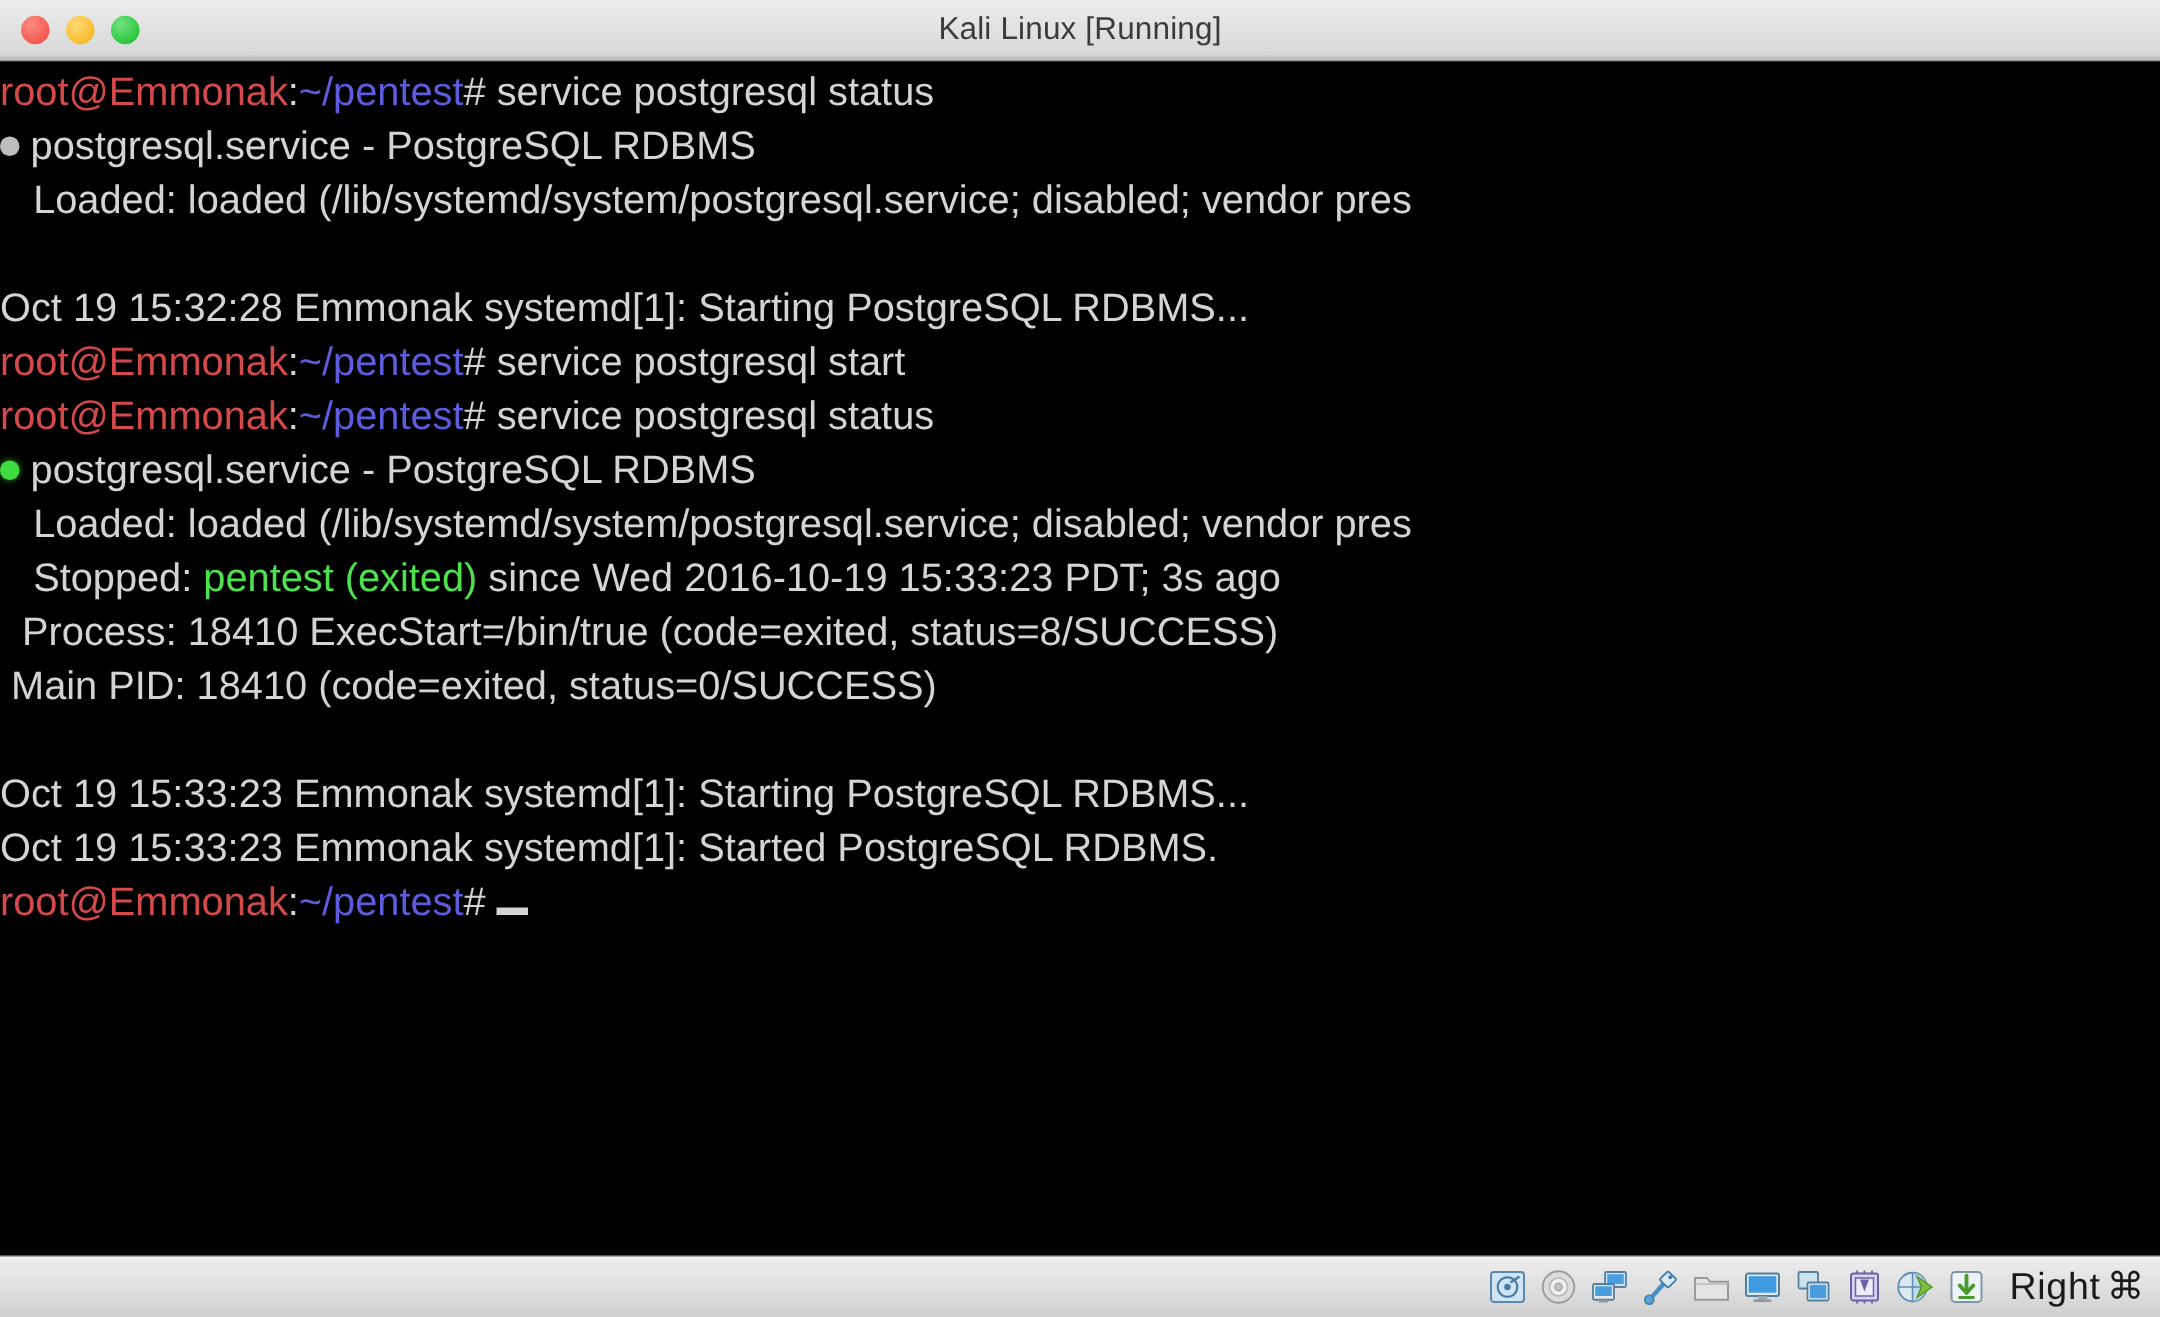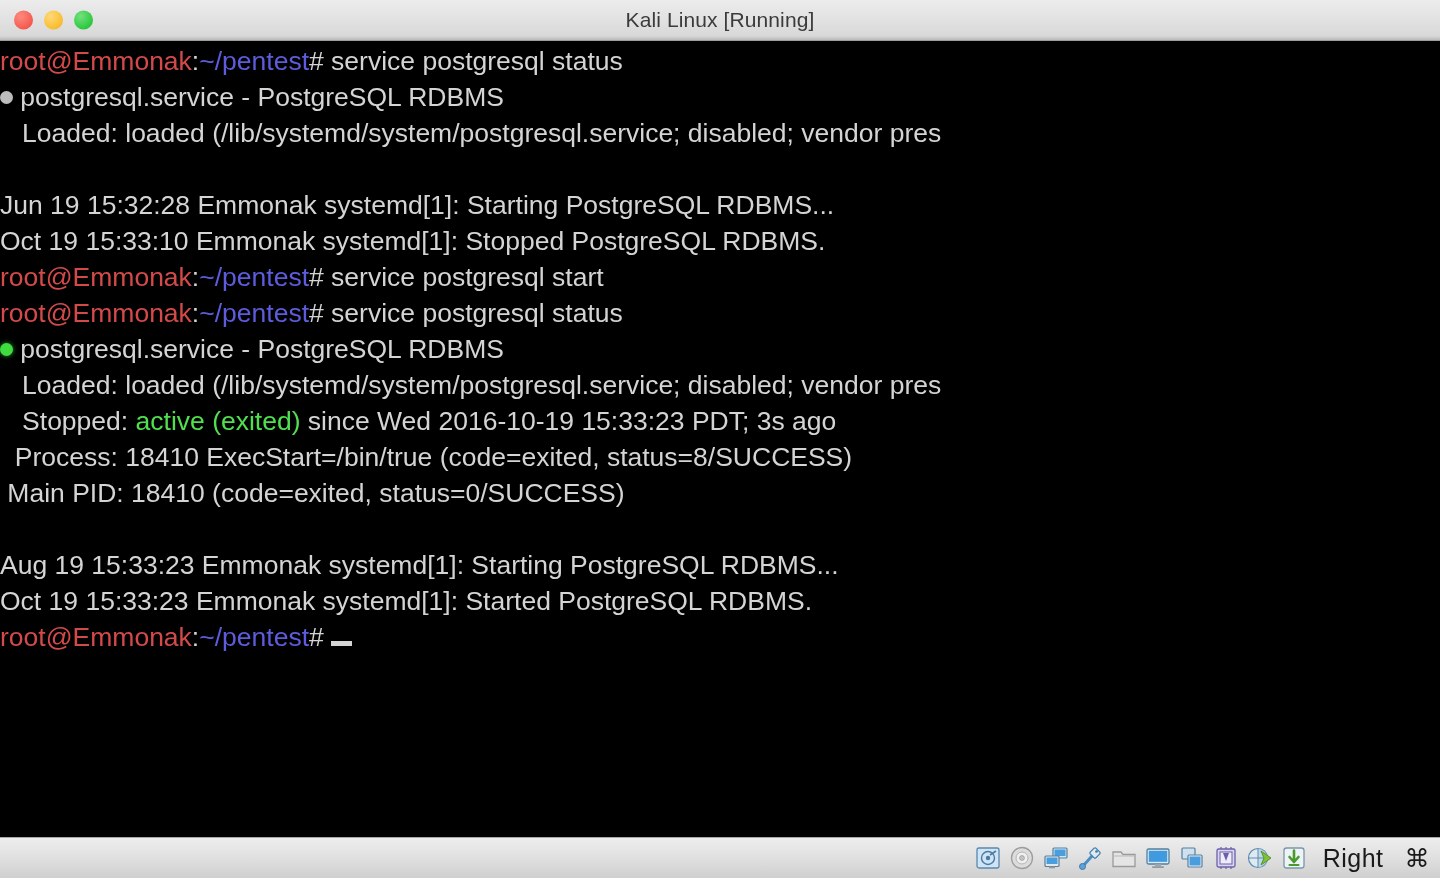--- a/index.html
+++ b/index.html
@@ -62,21 +62,21 @@
     background:linear-gradient(to bottom,#ededed 0%,#e0e0e0 50%,#cfcfcf 100%);
     border-top:1px solid #a8a8a8;
     display:flex; align-items:center; justify-content:flex-end;
     padding-right:10px; gap:8px;
   }
   .sicon { width:26px; height:26px; position:relative; display:inline-block; }
   .sicon svg { display:block; width:26px; height:26px; }
   .right-cmd {
     font-family:"Liberation Sans", sans-serif;
     font-size:25px; color:#1a1a1a; margin-left:8px; letter-spacing:0.5px;
-    display:flex; align-items:center; gap:21px;
+    display:flex; align-items:center; gap:4px;
   }
 </style>
 </head>
 <body>
 
 <div id="app">
 
   <div class="titlebar">
     <div class="lights">
       <div class="light close"></div>
@@ -85,31 +85,30 @@
     </div>
     <div class="win-title">Kali Linux [Running]</div>
   </div>
 
   <div class="terminal">
     <div id="term-lines">
         <div class="line"><span class="c-red">root@Emmonak</span><span class="c-white">:</span><span class="c-blue">~/pentest</span><span class="c-white"># </span><span class="c-white">service postgresql status</span></div>
         <div class="line"><span class="bullet-off"></span><span class="c-white"> postgresql.service - PostgreSQL RDBMS</span></div>
         <div class="line">   Loaded: loaded (/lib/systemd/system/postgresql.service; disabled; vendor pres</div>
         <div class="line blank"> </div>
-        <div class="line">Jun 19 15:32:28 Emmonak systemd[1]: Starting PostgreSQL RDBMS...</div>
-        <div class="line">Oct 19 15:33:10 Emmonak systemd[1]: Stopped PostgreSQL RDBMS.</div>
+        <div class="line">Oct 19 15:32:28 Emmonak systemd[1]: Starting PostgreSQL RDBMS...</div>
         <div class="line"><span class="c-red">root@Emmonak</span><span class="c-white">:</span><span class="c-blue">~/pentest</span><span class="c-white"># </span><span class="c-white">service postgresql start</span></div>
         <div class="line"><span class="c-red">root@Emmonak</span><span class="c-white">:</span><span class="c-blue">~/pentest</span><span class="c-white"># </span><span class="c-white">service postgresql status</span></div>
         <div class="line"><span class="bullet-on"></span><span class="c-white"> postgresql.service - PostgreSQL RDBMS</span></div>
         <div class="line">   Loaded: loaded (/lib/systemd/system/postgresql.service; disabled; vendor pres</div>
-        <div class="line"><span class="c-white">   Stopped: </span><span class="c-green">active (exited)</span><span class="c-white"> since Wed 2016-10-19 15:33:23 PDT; 3s ago</span></div>
+        <div class="line"><span class="c-white">   Stopped: </span><span class="c-green">pentest (exited)</span><span class="c-white"> since Wed 2016-10-19 15:33:23 PDT; 3s ago</span></div>
         <div class="line">  Process: 18410 ExecStart=/bin/true (code=exited, status=8/SUCCESS)</div>
         <div class="line"> Main PID: 18410 (code=exited, status=0/SUCCESS)</div>
         <div class="line blank"> </div>
-        <div class="line">Aug 19 15:33:23 Emmonak systemd[1]: Starting PostgreSQL RDBMS...</div>
+        <div class="line">Oct 19 15:33:23 Emmonak systemd[1]: Starting PostgreSQL RDBMS...</div>
         <div class="line">Oct 19 15:33:23 Emmonak systemd[1]: Started PostgreSQL RDBMS.</div>
         <div class="line"><span class="c-red">root@Emmonak</span><span class="c-white">:</span><span class="c-blue">~/pentest</span><span class="c-white"># </span><span class="c-white"></span><span class="cursor"></span></div>
       </div>
   </div>
 
   <div class="statusbar">
 
     <span class="sicon">
       <svg viewBox="0 0 26 26">
           <rect x="2" y="3" width="22" height="20" rx="2" fill="#cfe4f5" stroke="#5a88ae" stroke-width="1.3"></rect>

